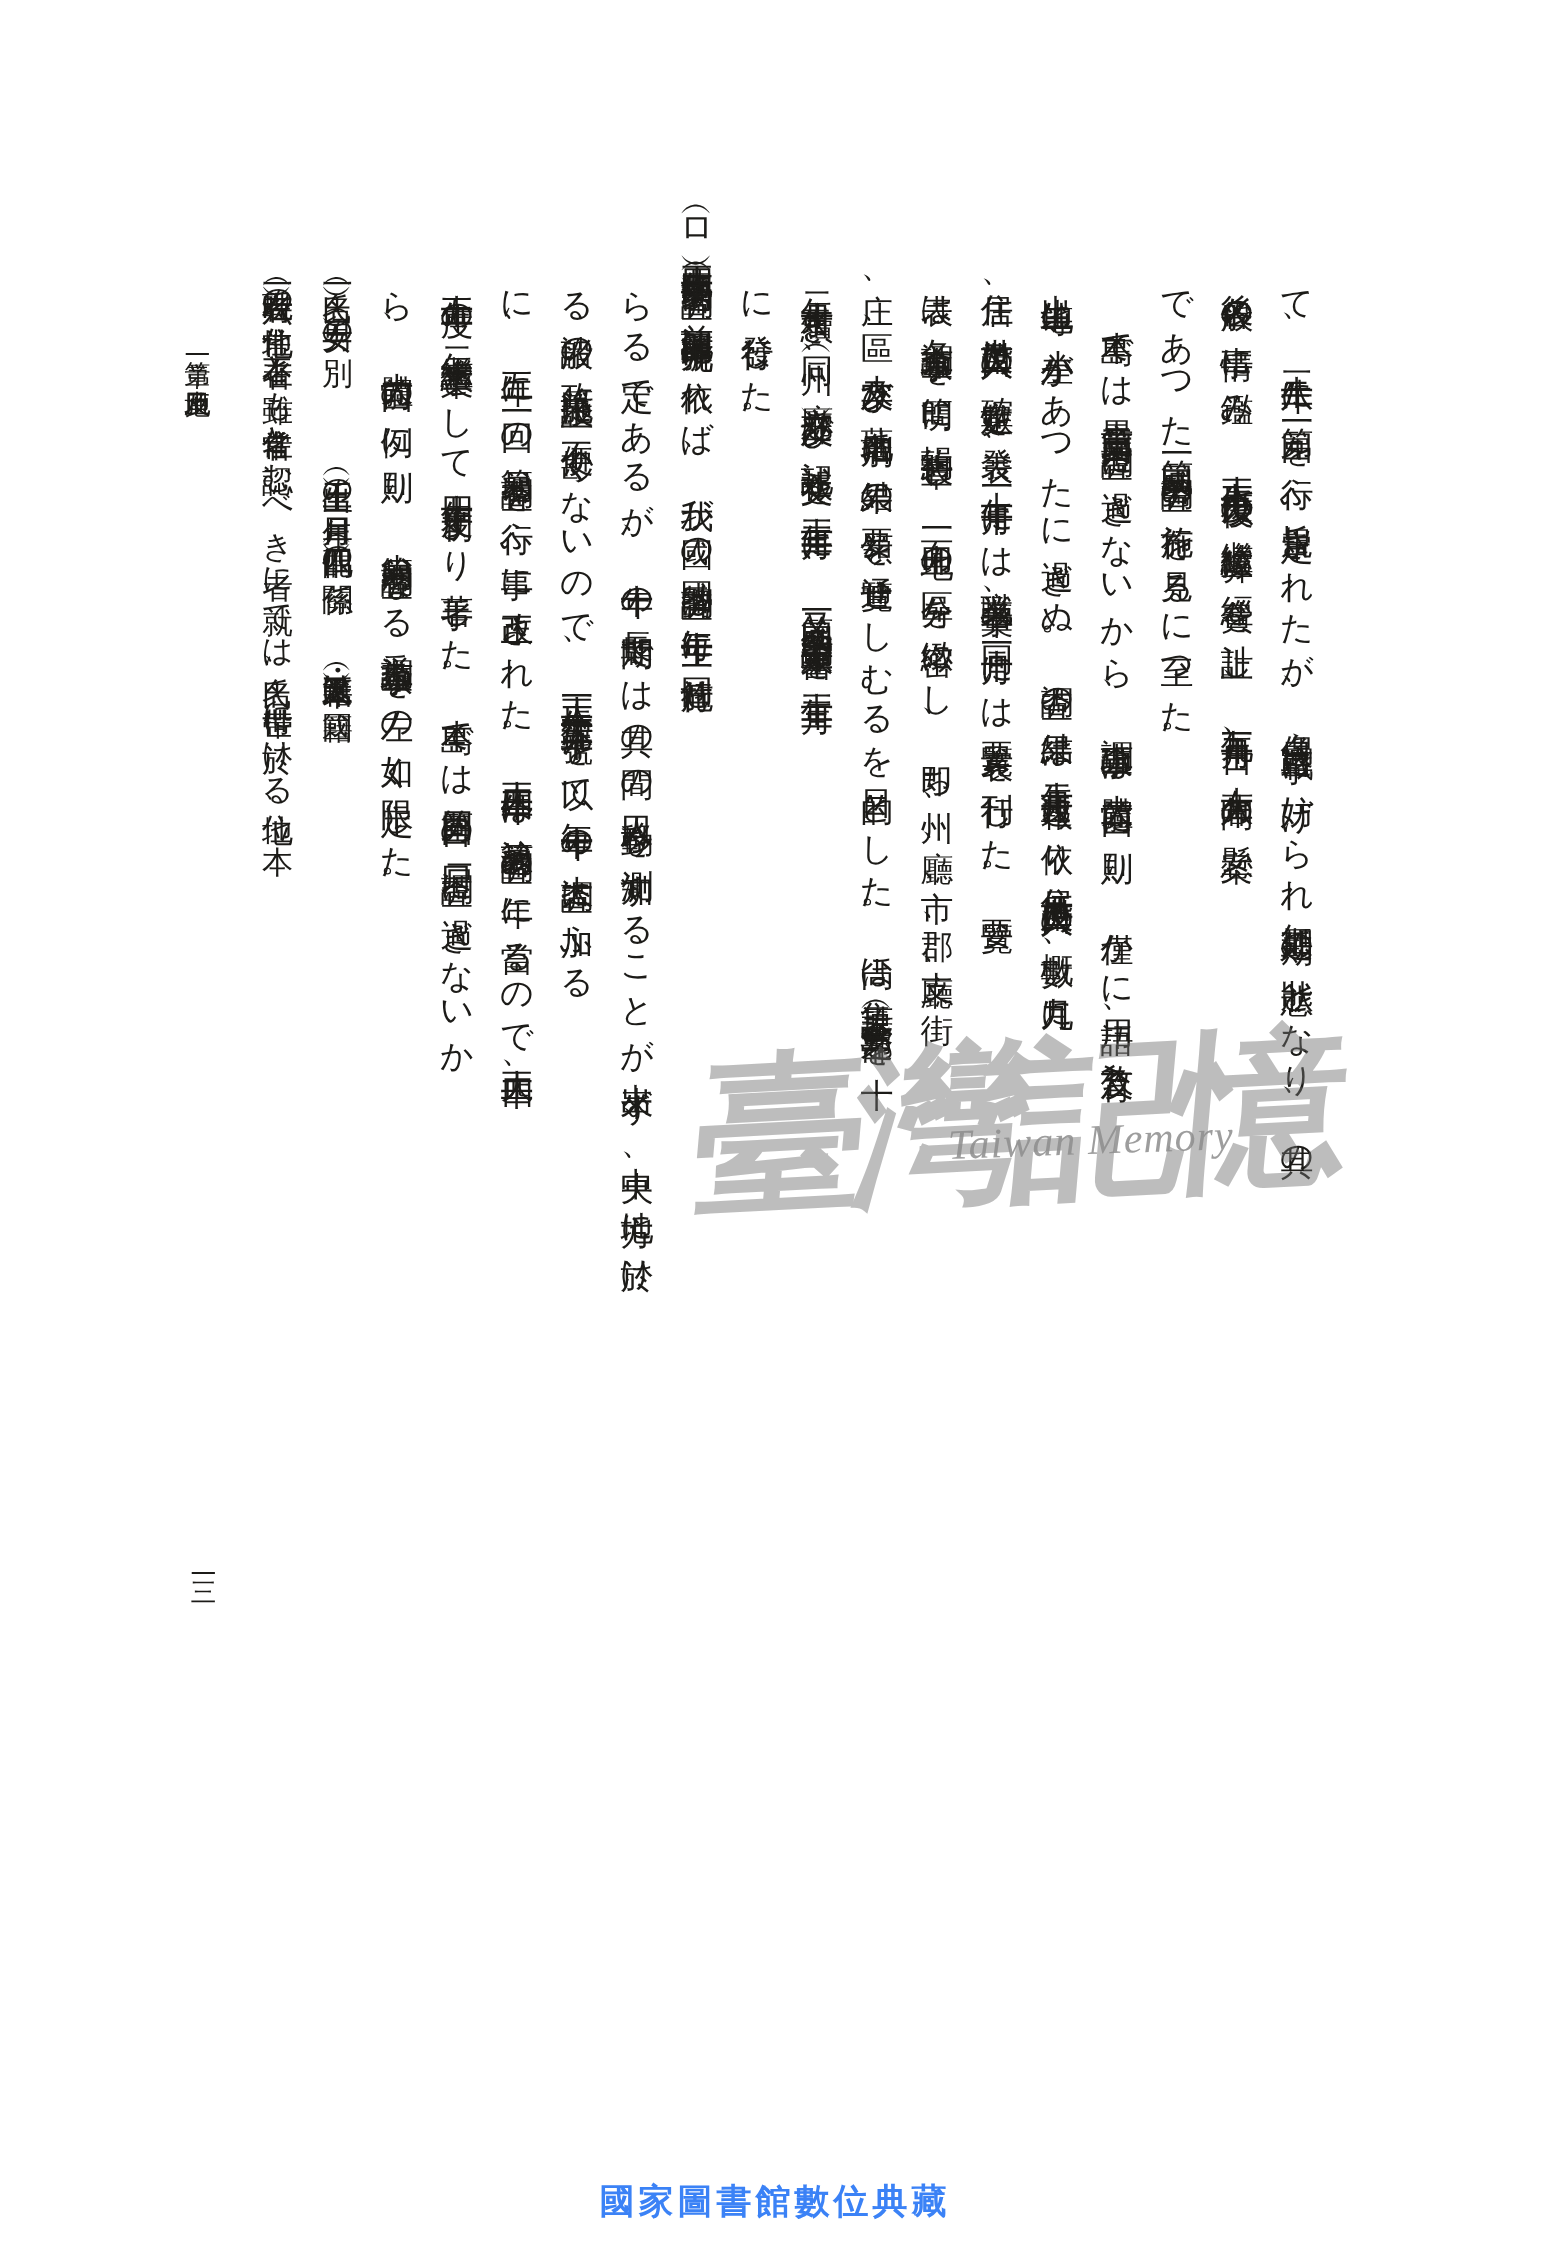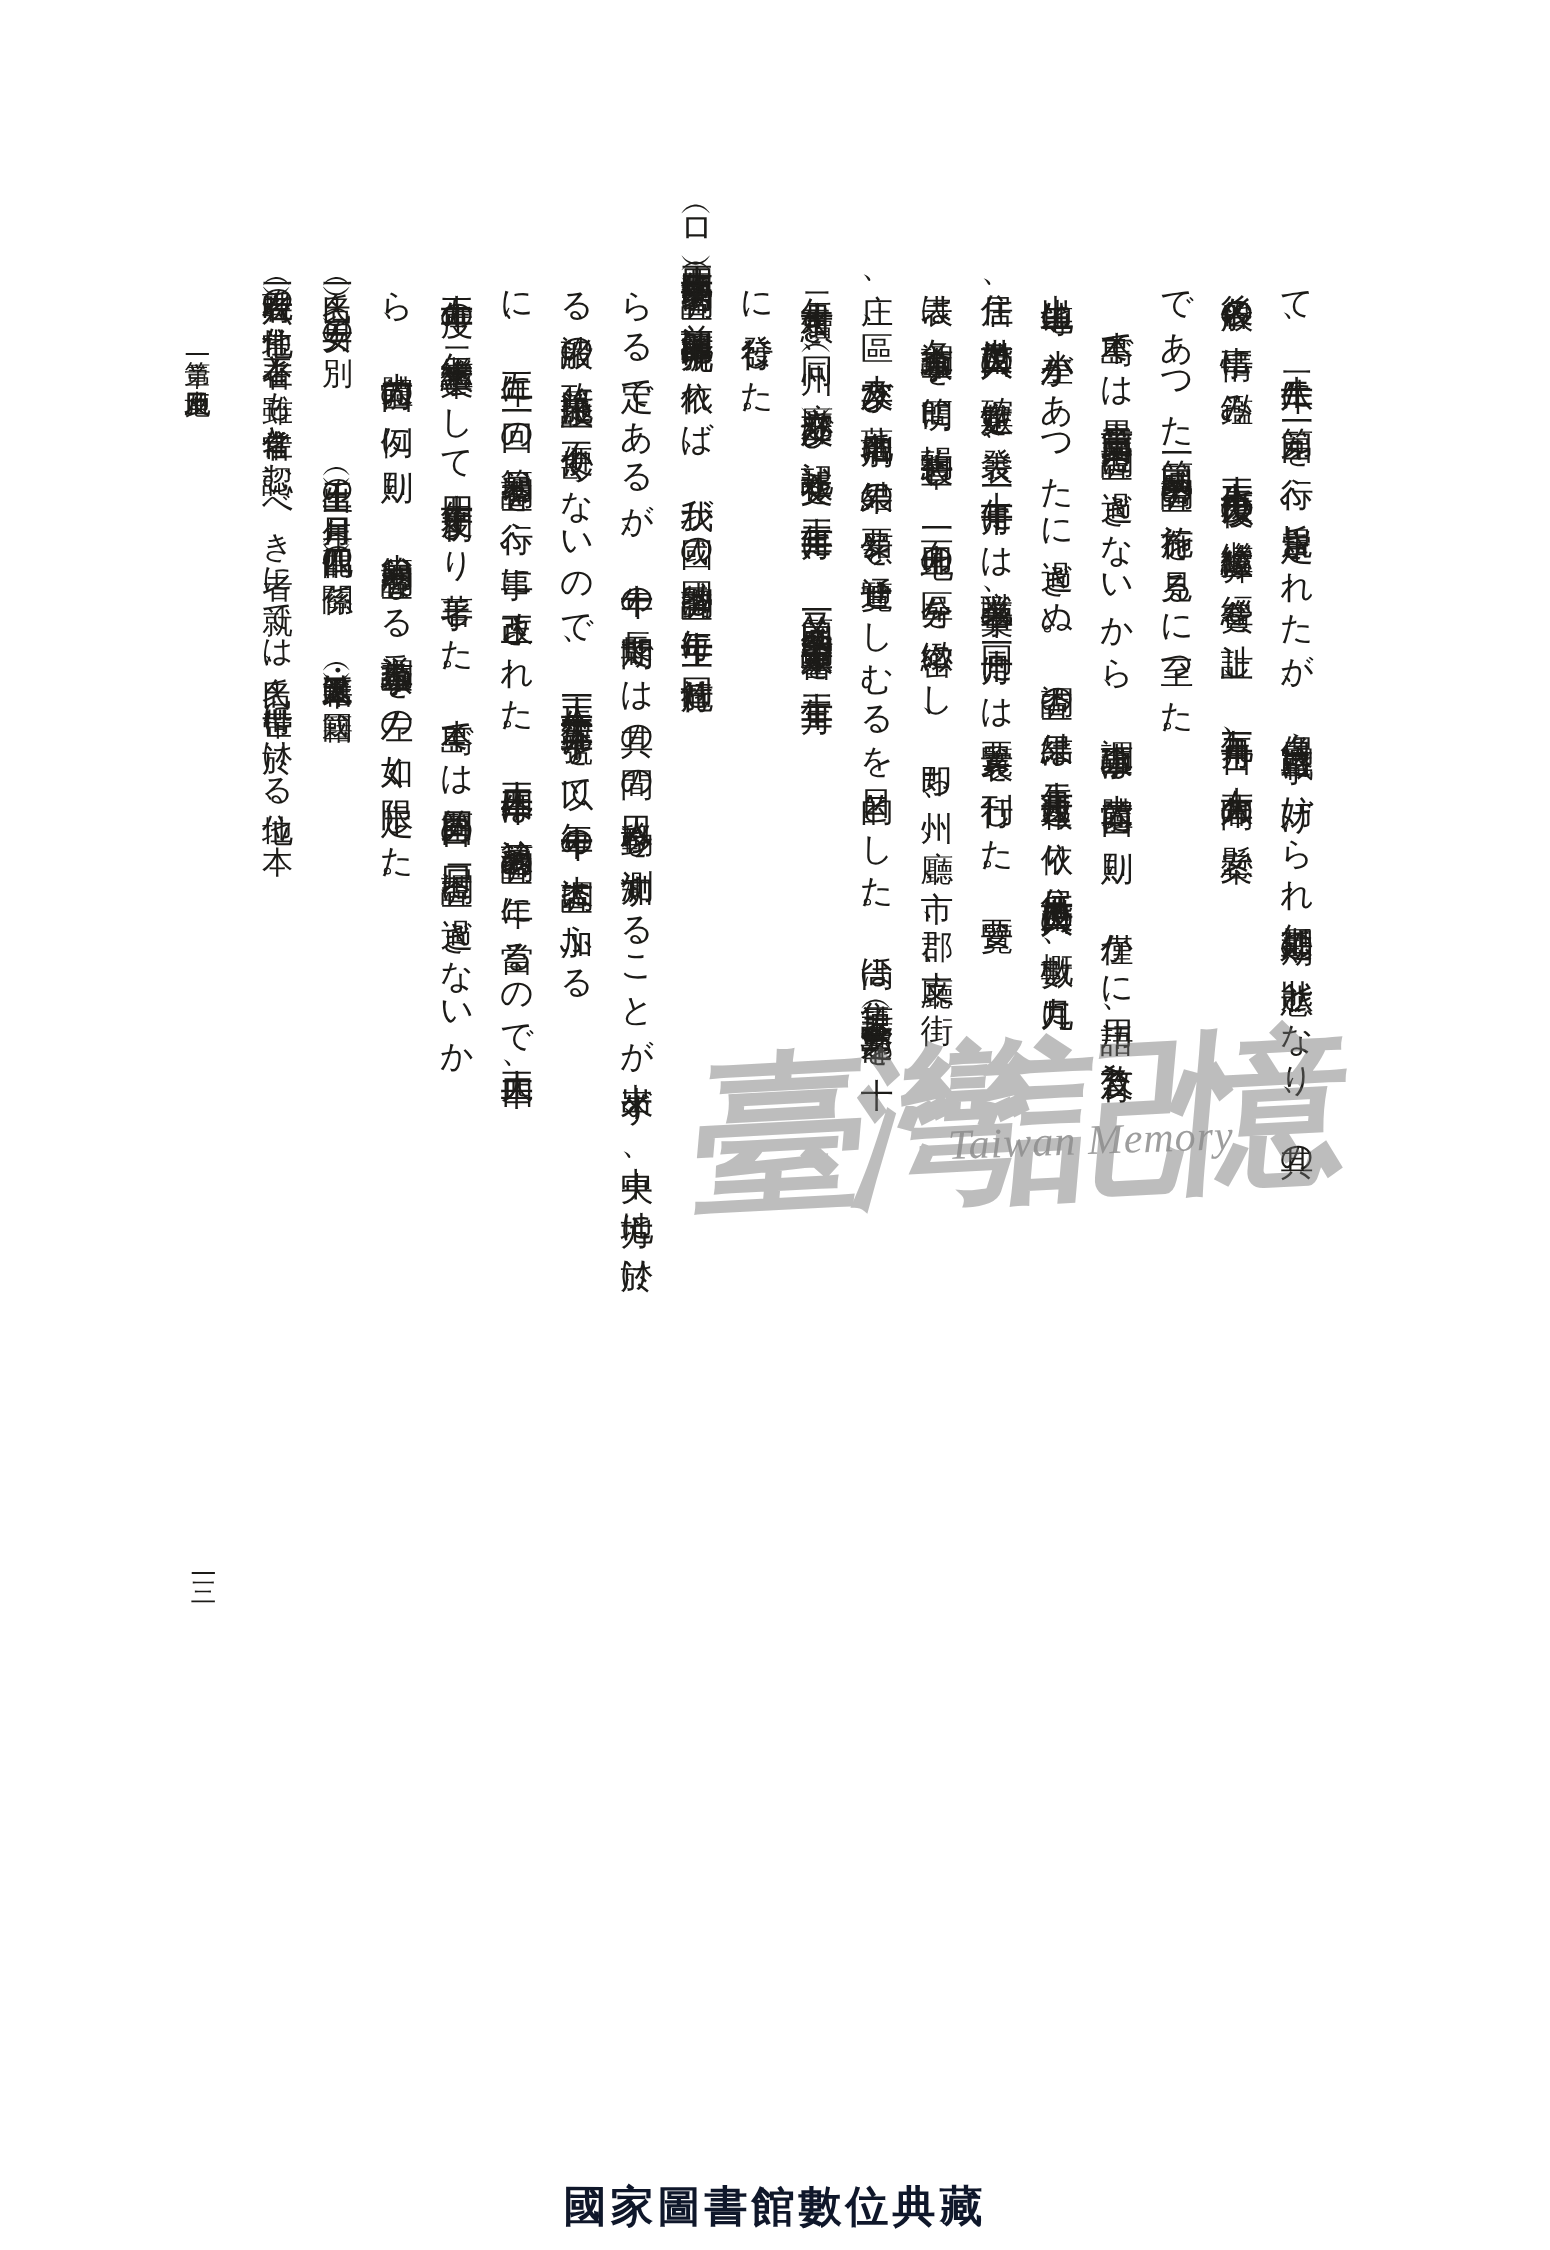--- a/index.html
+++ b/index.html
@@ -88,22 +88,22 @@
     transform: rotate(-2deg);
     pointer-events: none;
   }
   
   .footer {
     position: absolute;
     left: 0;
     right: 0;
     top: 2178px;
     text-align: center;
-    font-size: 43px;
-    color: #0f172a;
+    font-size: 35px;
+    color: #3b82f6;
     letter-spacing: 4px;
     font-weight: bold;
   }
 </style>
 </head>
 <body>
 
 <div class="page">
 
   <div class="chapter">第一章　土地及戸口</div>

